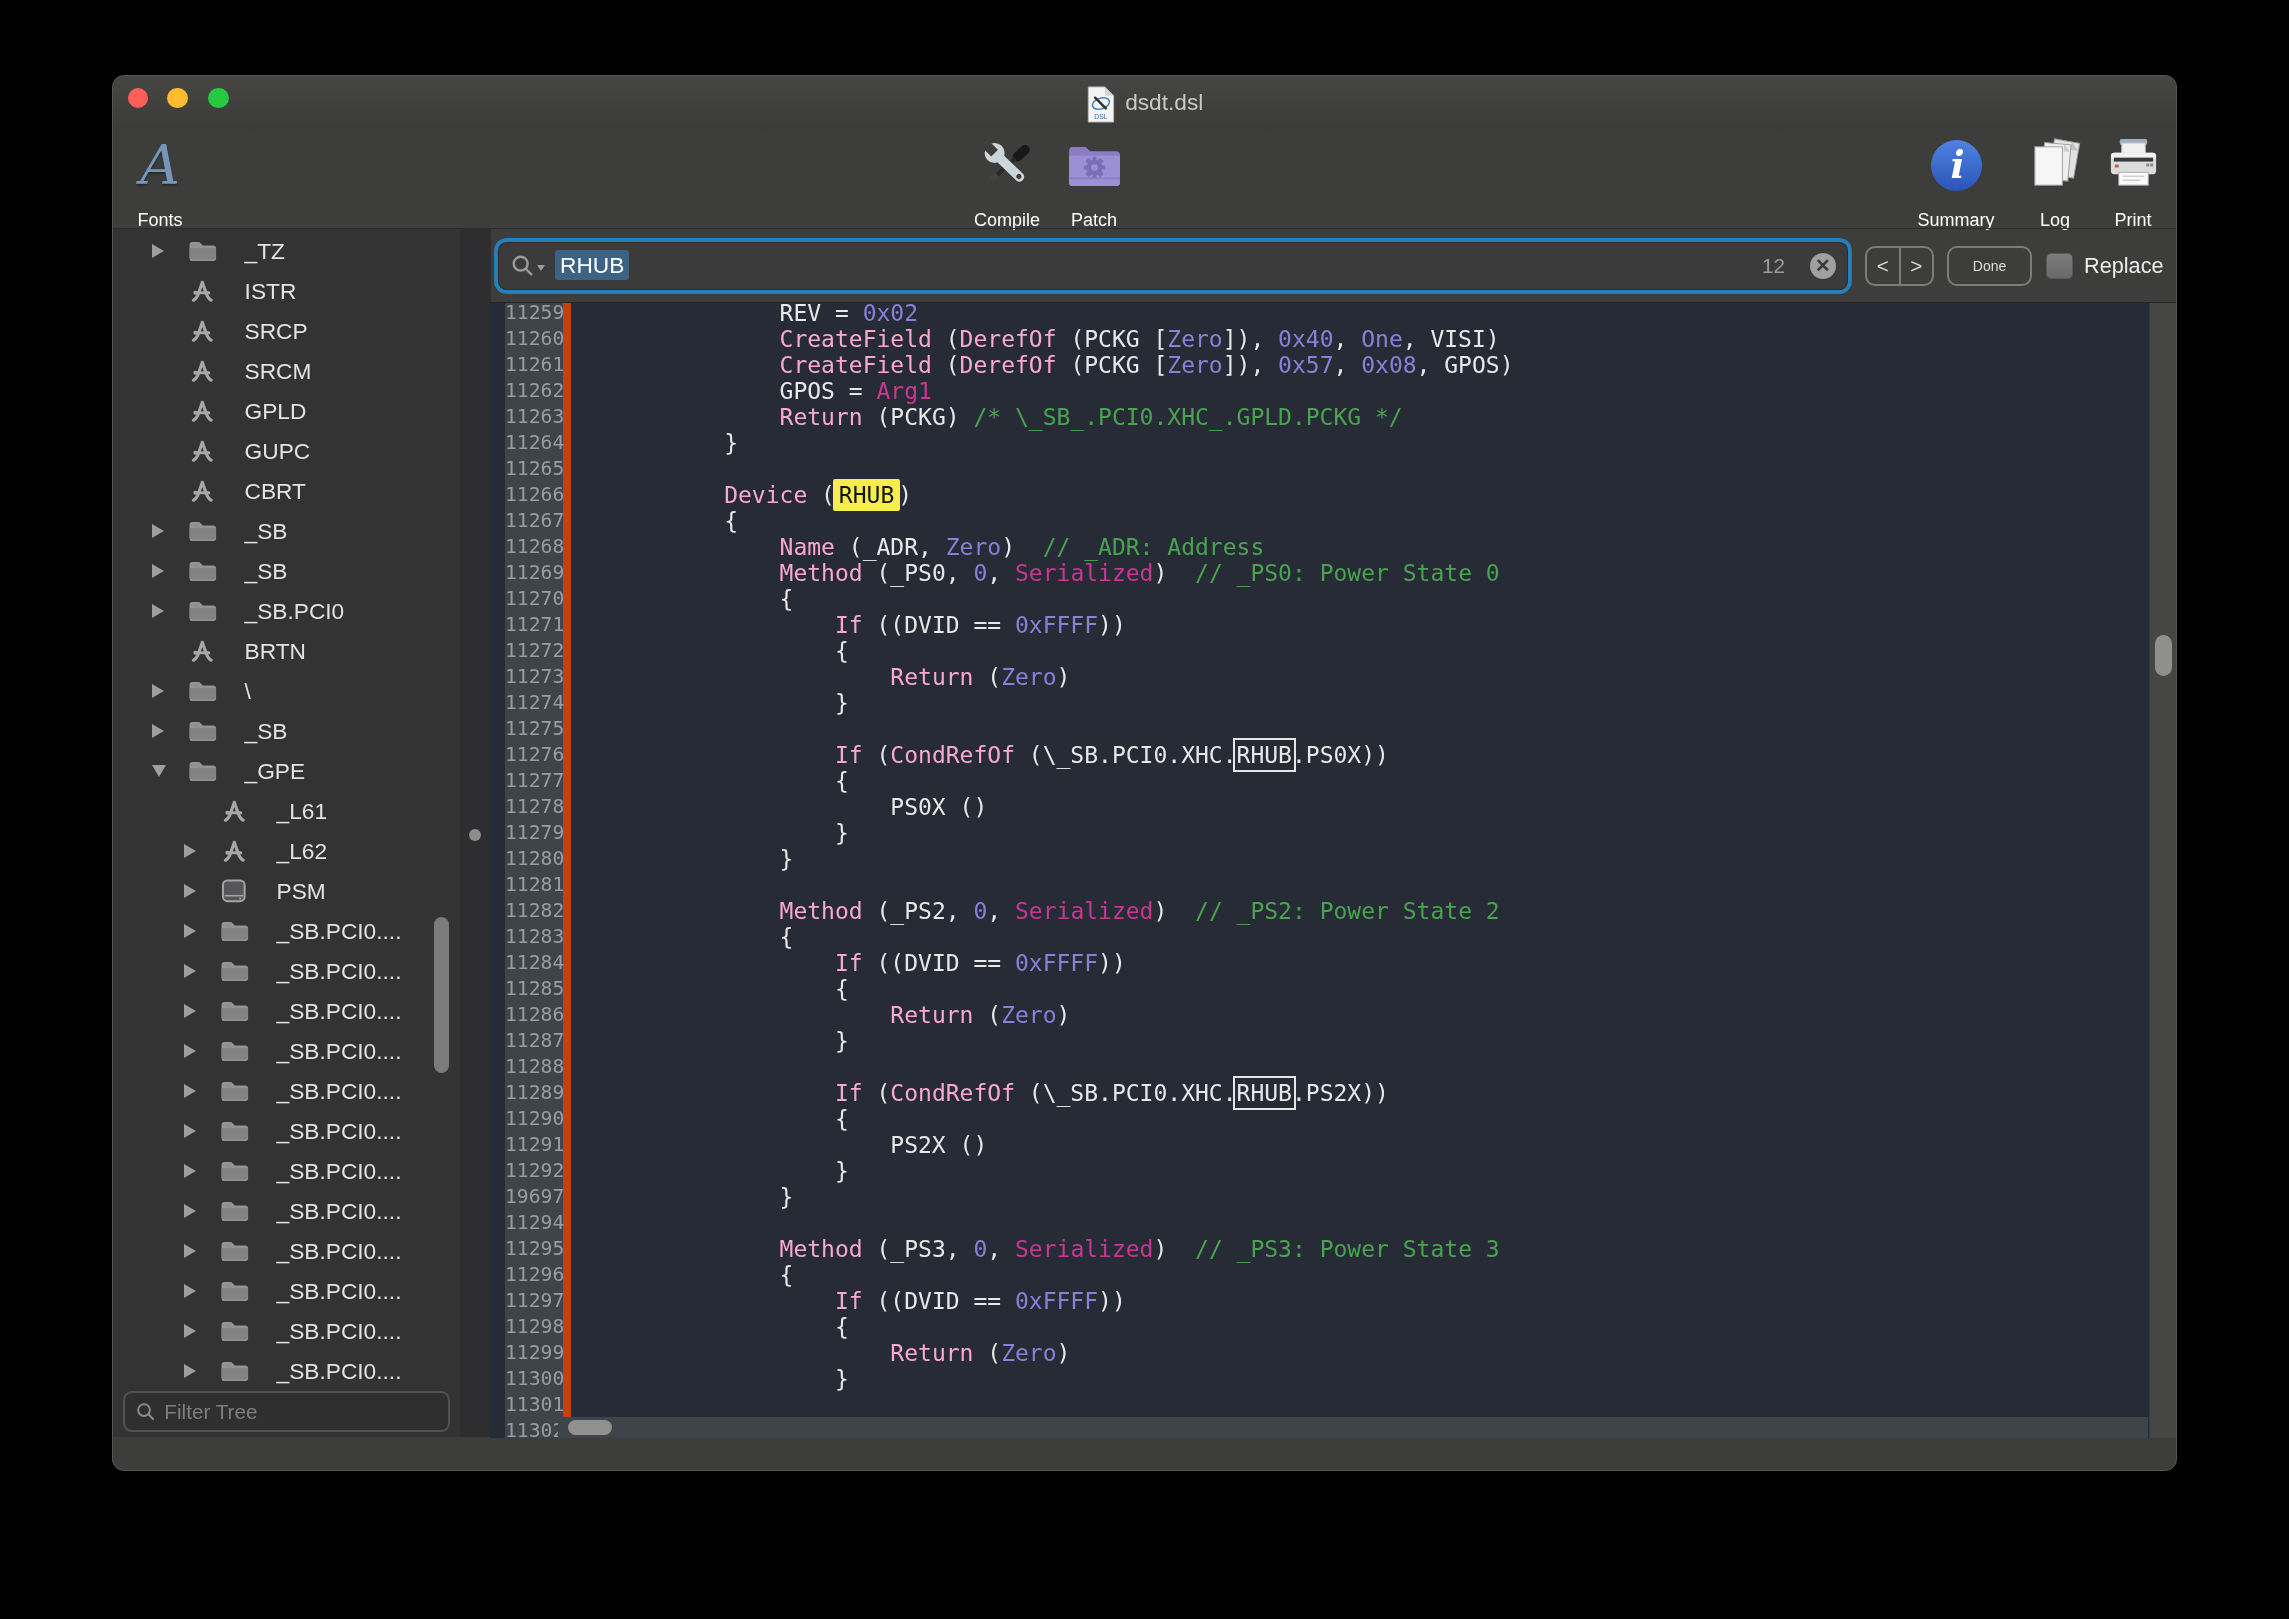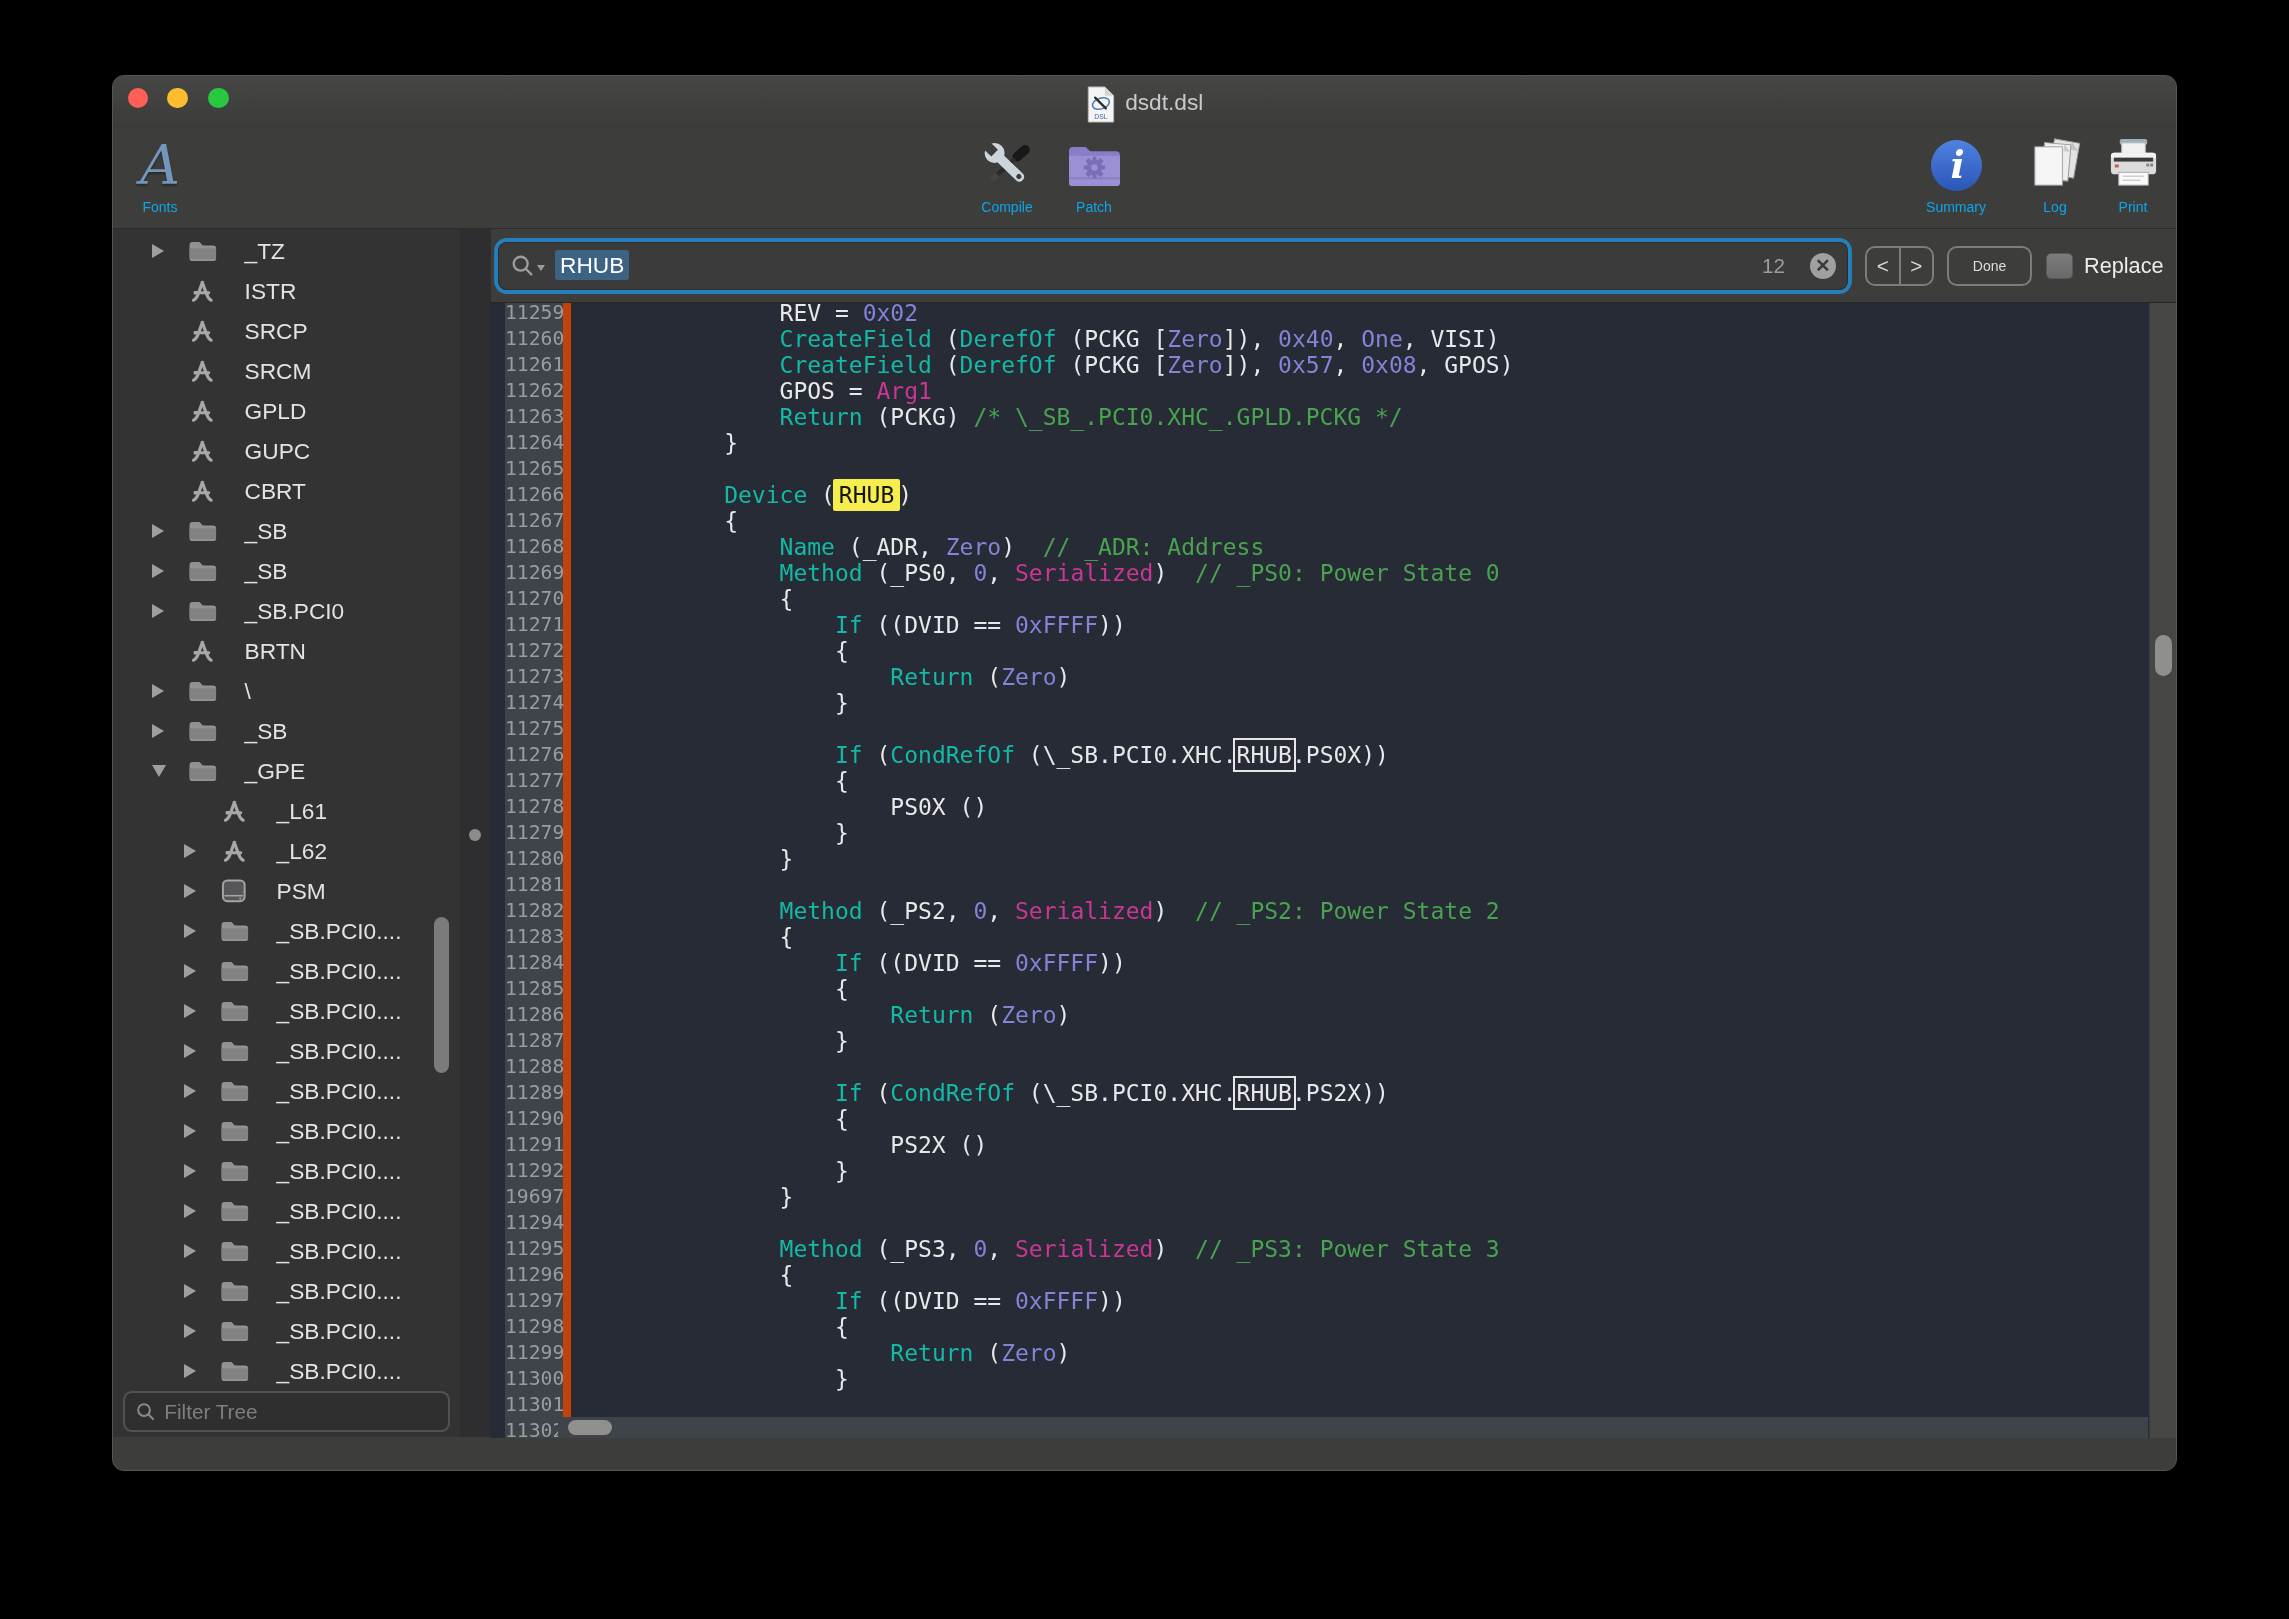--- a/index.html
+++ b/index.html
@@ -18,21 +18,21 @@
   #light-zoom{ left:95px; background:#28c840; }
   #title-group { position:absolute; top:0; left:50%; transform:translateX(-50%);
     height:53px; display:flex; align-items:center; gap:9.9px; }
   #title-doc-icon { width:29.6px; height:37px; margin-top:3.9px; }
   #window-title { color:#c9c9c9; font-size:22.7px; }
   
   #toolbar { position:absolute; left:0; top:53px; width:100%; height:99px; }
   .tb-item { position:absolute; top:5.9px; transform:translateX(-50%);
     display:flex; flex-direction:column; align-items:center; width:128px; }
   .tb-icon { height:61px; display:flex; align-items:center; justify-content:center; }
-  .tb-label { font-size:14px; color:#0ea5e9; margin-top:3px; }
+  .tb-label { font-size:18px; color:#ffffff; margin-top:14px; }
   #fonts-a { font-family:"DejaVu Serif", serif; font-style:italic; font-size:55px;
     color:#7596bb; line-height:57px; text-shadow:0 2px 2px rgba(0,0,0,.35); }
   
   #content { position:absolute; left:0; top:152px; width:2065px; height:1209px;
     border-top:1px solid #2c2c2c; }
   
   #sidebar { position:absolute; left:0; top:0; width:347px; height:100%; background:#333334; }
   #tree { position:absolute; left:0; top:2px; width:100%; height:1158px; overflow:hidden; }
   .tree-row { display:flex; align-items:center; height:40px;gap:7px; }
   .tree-row.lvl1 { padding-left:39px; }
@@ -85,21 +85,21 @@
     background:#262b35; overflow:hidden; }
   #gutter { position:absolute; left:15px; top:0; width:66px; height:100%;
     background:#3f434a; border-right:8px solid #c2410c; }
   #gutter-nums { position:absolute; left:0; top:-3px; width:56px; }
   .gn { height:26px; line-height:26px; text-align:right;
     font-family:"DejaVu Sans Mono", monospace; font-size:19.7px; color:#999da3; }
   #code-lines { position:absolute; left:68px; top:-3px; right:29.6px; }
   .cl { height:26px; line-height:26px; white-space:pre;
     font-family:"DejaVu Sans Mono", monospace; font-size:23px; }
   .c-pl { color:#e8e8ea; }
-  .c-kw { color:#14b8a6; }
+  .c-kw { color:#f9a8d4; }
   .c-num{ color:#8582d7; }
   .c-arg{ color:#c83791; }
   .c-com{ color:#49a350; }
   .c-hl { background:#f6ee4f; color:#15150f; padding:3px 5.9px; margin:-3px -2px; border-radius:2px; }
   .c-box{ color:#e8e8ea; outline:2.5px solid #e6e6e6; outline-offset:2px; }
   #vscroll { position:absolute; right:0; top:0; width:27.6px; height:100%;
     background:#464644; border-left:1px solid #3a3a38; }
   #vscroll-thumb { position:absolute; left:4.9px; top:332px; width:16.7px; height:41px;
     border-radius:8.9px; background:#8f8f8d; }
   #hscroll { position:absolute; left:68px; top:1114px; width:1590px; height:20.7px;

